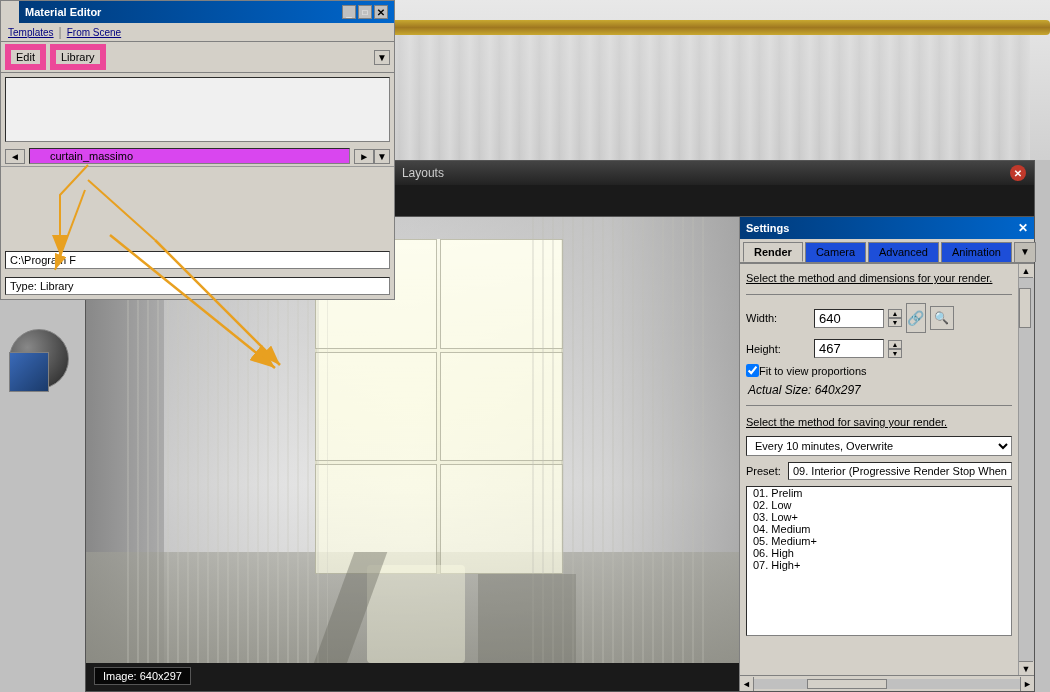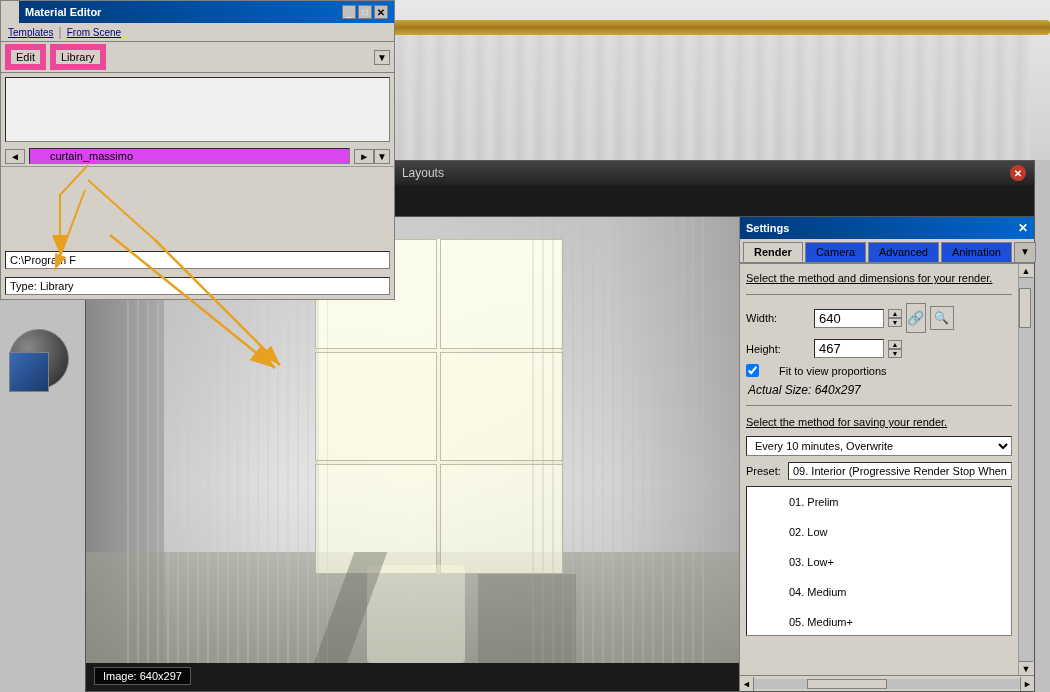--- a/index.html
+++ b/index.html
@@ -561,21 +561,21 @@
       border: 1px solid #808080;
       display: flex;
       align-items: center;
       justify-content: center;
       font-size: 12px;
       cursor: pointer;
     }
     .settings-checkbox-row {
       display: flex;
       align-items: flex-end;
-      gap: 20px;
+      gap: 0;
       font-size: 11px;
     }
     .settings-actual-size {
       font-size: 12px;
       font-style: italic;
       color: #000;
       padding-left: 2px;
     }
 
     .settings-divider {
@@ -610,24 +610,23 @@
     }
 
     .preset-list {
       border: 1px inset #808080;
       background: white;
       height: 150px;
       overflow-y: auto;
       font-size: 11px;
     }
     .preset-item {
-      padding: 9px 6px;
+      padding: 0 6px;
       cursor: pointer;
       color: #000;
-      margin-left: 36px;
     }
 
     
     .mat-bottom-row {
       display: flex;
       gap: 4px;
       padding: 4px;
       background: #d4d0c8;
     }
     .mat-path-field {

